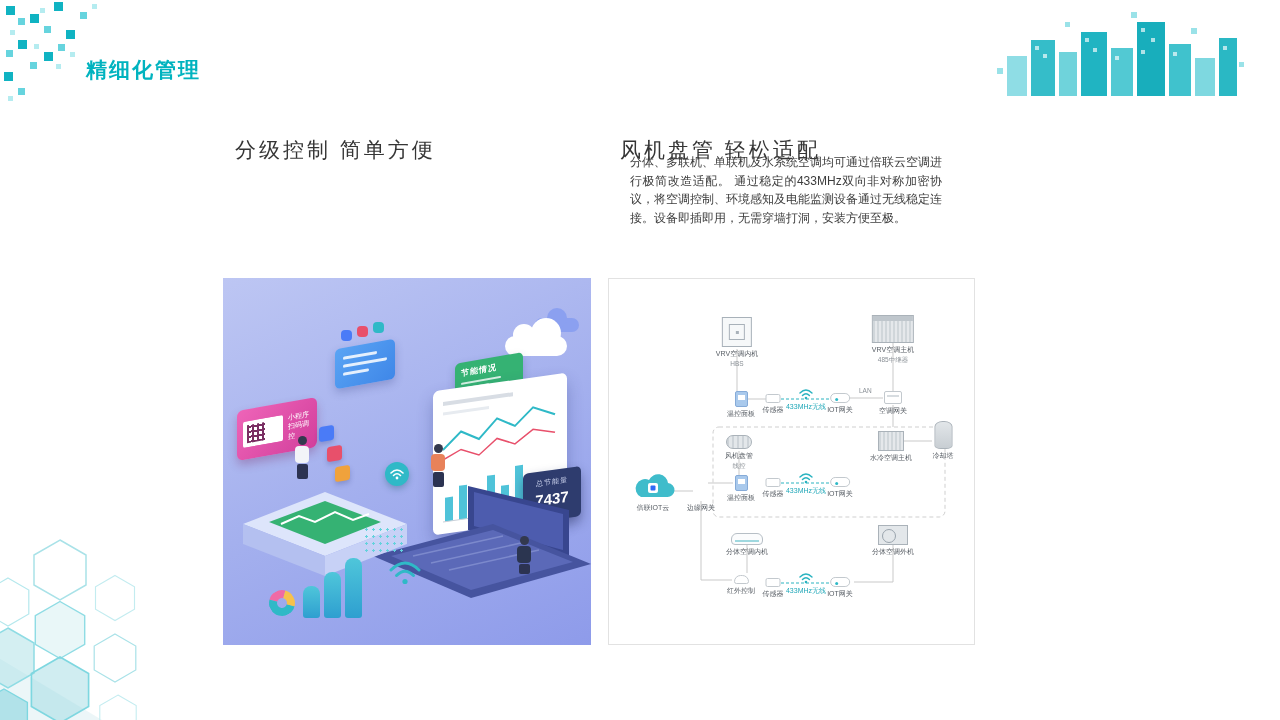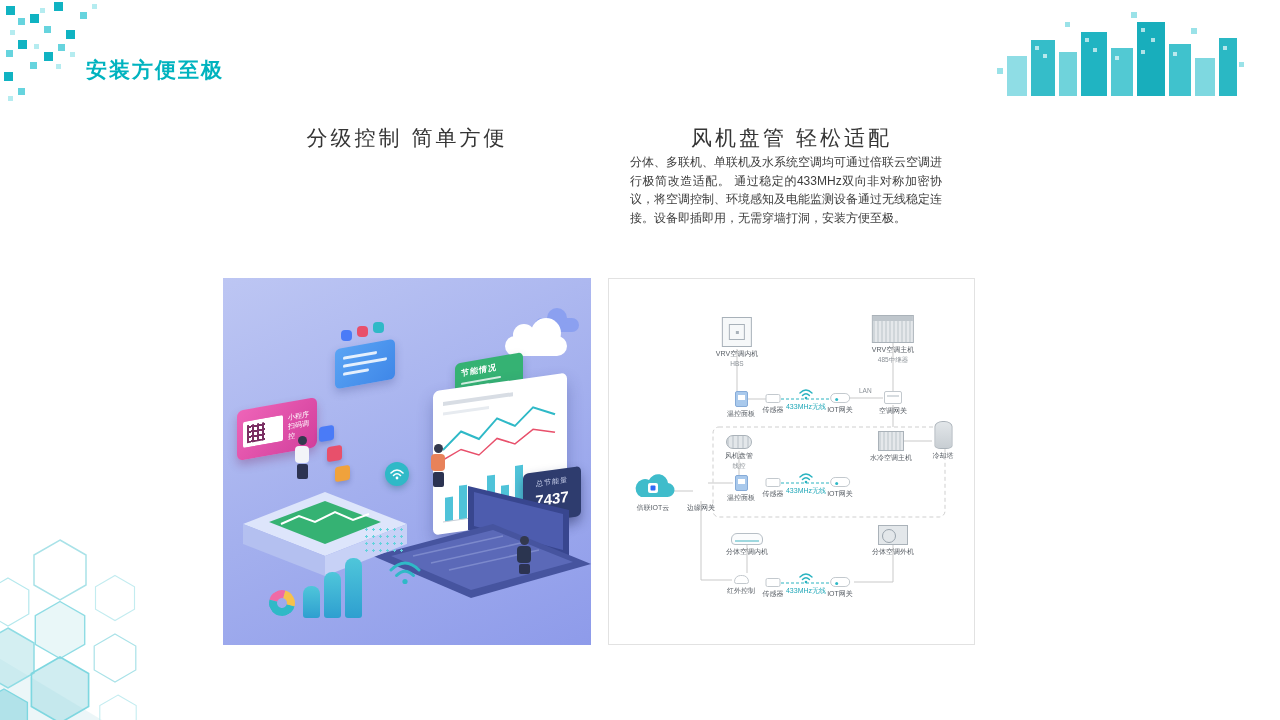--- a/index.html
+++ b/index.html
@@ -12,21 +12,21 @@
     position:absolute;left:86px;top:56px;font-size:21px;font-weight:bold;
     color:#00b3bf;letter-spacing:2px;margin:0;
   }
   .deco-topleft{position:absolute;left:0;top:0;}
   .deco-skyline{position:absolute;left:995px;top:8px;}
   .logo{position:absolute;left:1112px;top:50px;display:flex;align-items:center;gap:9px;background:rgba(255,255,255,.85);padding:4px 8px;border-radius:8px;}
   .logo-icon{width:28px;height:28px;border-radius:8px;background:linear-gradient(135deg,#4f8bf9,#2d62f0);position:relative;flex:0 0 auto;}
   .logo-icon::after{content:"";position:absolute;left:6px;top:6px;width:12px;height:12px;border:3px solid #fff;border-radius:4px;}
   .logo-text{font-size:23px;font-weight:bold;color:#222f4e;letter-spacing:2px;}
   
-  .col-h{position:absolute;margin:0;font-size:21px;font-weight:normal;color:#353535;letter-spacing:3px;text-align:center;}
+  .col-h{position:absolute;margin:12px;font-size:21px;font-weight:normal;color:#353535;letter-spacing:3px;}
   .col-h.left{left:223px;top:124px;width:368px;}
   .col-h.right{left:608px;top:124px;width:367px;}
   .col-body{position:absolute;font-size:12px;line-height:1.55;color:#3c3c3c;text-align:justify;margin:0;}
   .col-body.left{left:223px;top:170px;width:318px;}
   .col-body.right{left:630px;top:153px;width:312px;}
   
   .illus{
     position:absolute;left:223px;top:278px;width:368px;height:367px;overflow:hidden;
     background:linear-gradient(155deg,#bdc6f3 0%,#a4b0ee 50%,#8e9bea 100%);
   }
@@ -134,21 +134,21 @@
       <rect x="40" y="8" width="5" height="5"></rect>
         <rect x="10" y="30" width="5" height="5"></rect>
       <rect x="56" y="64" width="5" height="5"></rect>
         <rect x="70" y="52" width="5" height="5"></rect>
       <rect x="34" y="44" width="5" height="5"></rect>
         <rect x="8" y="96" width="5" height="5"></rect>
       <rect x="92" y="4" width="5" height="5"></rect>
     </g>
   </svg>
 
-  <h1 class="page-title">安装方便至极</h1>
+  <h1 class="page-title">精细化管理</h1>
 
   <svg class="deco-skyline" width="250" height="95" viewBox="0 0 250 95">
     <g>
       <rect x="12" y="48" width="20" height="40" fill="#8fdde5"></rect>
       <rect x="36" y="32" width="24" height="56" fill="#35bdc9"></rect>
       <rect x="64" y="44" width="18" height="44" fill="#6fd3db"></rect>
       <rect x="86" y="24" width="26" height="64" fill="#20b4c2"></rect>
       <rect x="116" y="40" width="22" height="48" fill="#52c9d3"></rect>
       <rect x="142" y="14" width="28" height="74" fill="#18aebc"></rect>
       <rect x="174" y="36" width="22" height="52" fill="#40c2cd"></rect>

